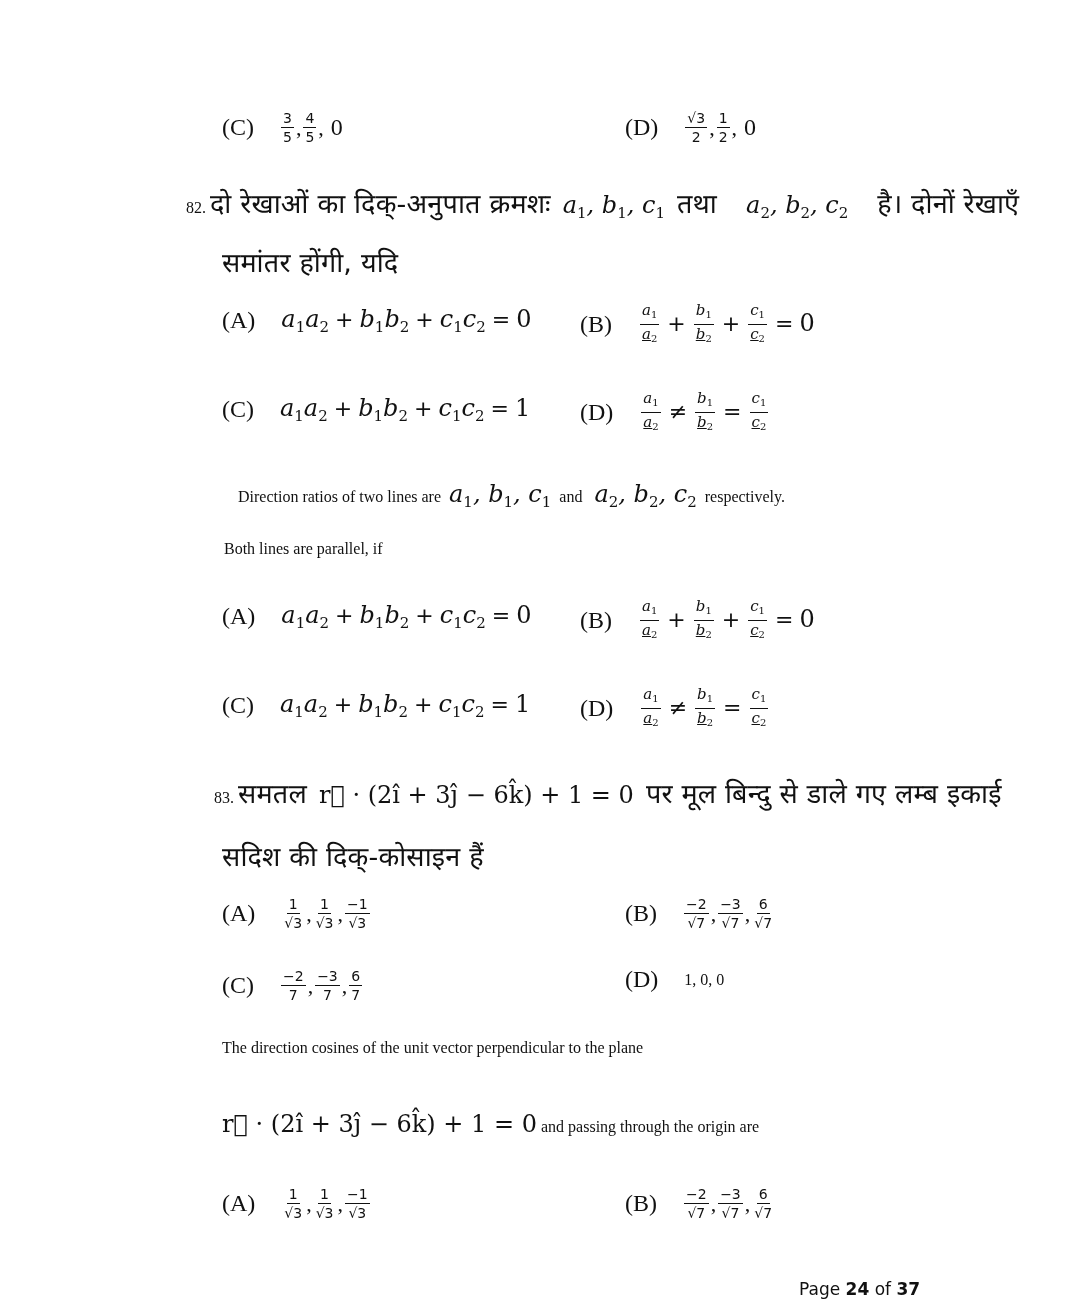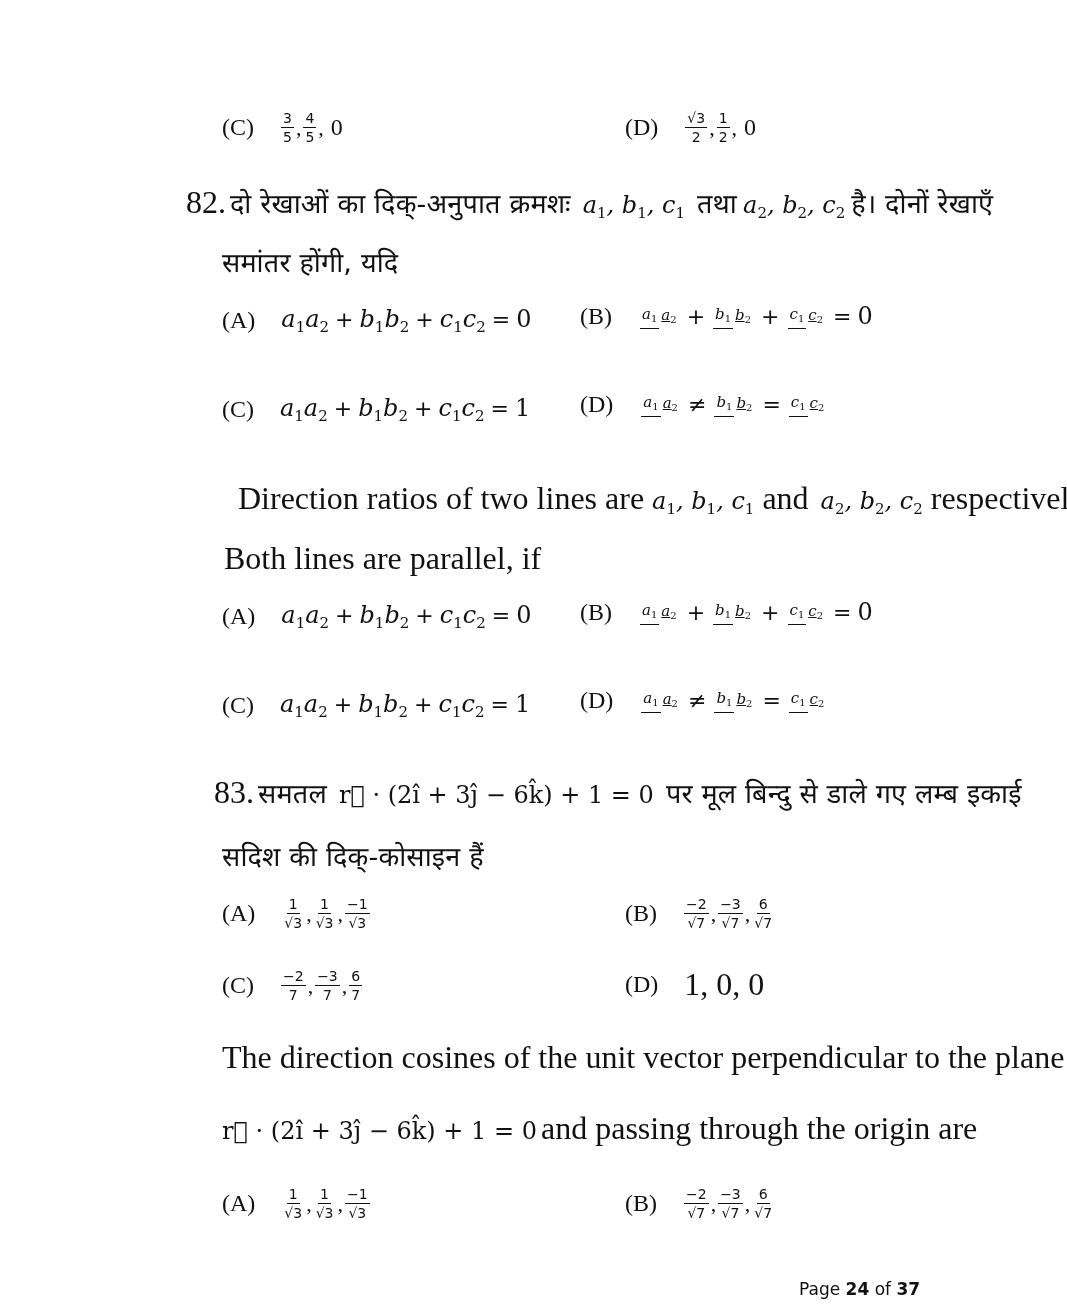--- a/index.html
+++ b/index.html
@@ -2,31 +2,31 @@
 <html><head>
   <meta charset="utf-8">
   <style>
     html, body { margin: 0; padding: 0; background: #ffffff; }
     body {
       width: 1067px; height: 1305px; position: relative; overflow: hidden;
       font-family: "Liberation Serif", "DejaVu Serif", serif;
       color: #111111;
     }
     .abs { position: absolute; }
-    .rom { font-family: "Liberation Serif", serif; font-size: 32px; }
+    .rom { font-family: "Liberation Serif", serif; font-size: 16px; }
     .hin { font-family: "DejaVu Sans", sans-serif; font-size: 27px; letter-spacing: 0.2px; }
     .math { font-family: "DejaVu Serif", serif; font-style: italic; font-size: 24px; white-space: nowrap; }
     .math .up { font-style: normal; }
     .math sub { font-size: 15px; vertical-align: -5px; font-style: normal; }
     .label { font-family: "Liberation Serif", serif; font-size: 24px; }
     .opt { display: flex; align-items: center; gap: 26px; white-space: nowrap; }
     .frac { display: inline-flex; flex-direction: column; align-items: center; vertical-align: middle; margin: 0 1px; font-family: "DejaVu Sans", sans-serif; font-style: normal; font-size: 14px; line-height: 16px; }
     .frac .num { border-bottom: 1.4px solid #111; padding: 0 2px 1px; }
     .frac .den { padding: 1px 2px 0; }
-    .fracm { display: inline-flex; flex-direction: row; align-items: flex-start; vertical-align: middle; margin: 0 2px; font-family: "DejaVu Serif", serif; font-style: italic; font-size: 15px; line-height: 17px; }
+    .fracm { display: inline-flex; flex-direction: column; align-items: flex-start; vertical-align: middle; margin: 0 2px; font-family: "DejaVu Serif", serif; font-style: italic; font-size: 15px; line-height: 17px; }
     .fracm .num { border-bottom: 1.2px solid #111; padding: 0 2px 1px; }
     .fracm .den { padding: 1px 2px 0; text-decoration: underline; }
     .fracm sub, .frac sub { font-size: 10px; vertical-align: -3px; font-style: normal; }
     .seq { display: inline-flex; align-items: center; font-size: 24px; font-family: "Liberation Serif", serif; }
     .sep { font-size: 22px; margin: 0 1px; align-self: center; }
     .op { font-style: normal; margin: 0 6px; font-family: "DejaVu Sans", sans-serif; font-size: 22px; }
     .footer { font-family: "DejaVu Sans", sans-serif; font-size: 17px; }
     .footer b { font-weight: bold; }
   </style>
 </head>
@@ -55,21 +55,21 @@
         <span class="den">2</span>
       </span><span class="sep">,</span>&nbsp;<span>0</span>
   </span>
 </div>
 
 <div class="abs" style="left:186px; top:184px; white-space:nowrap;">
   <span class="rom">82.</span>
   <span class="hin">दो रेखाओं का दिक्-अनुपात क्रमशः</span>
   <span class="math" style="margin:4px 8px;">a<sub>1</sub>, b<sub>1</sub>, c<sub>1</sub></span>
   <span class="hin">तथा</span>
-  <span class="math" style="margin:0 2px;">a<sub>2</sub>, b<sub>2</sub>, c<sub>2</sub></span>
+  <span class="math" style="margin:0 25px;">a<sub>2</sub>, b<sub>2</sub>, c<sub>2</sub></span>
   <span class="hin">है। दोनों रेखाएँ</span>
 </div>
 <div class="abs hin" style="left:222px; top:243px;">समांतर होंगी, यदि</div>
 
 <div class="abs opt" style="left:222px; top:305px;">
   <span class="label">(A)</span>
   <span class="math">a<sub>1</sub>a<sub>2</sub><span class="op">+</span>b<sub>1</sub>b<sub>2</sub><span class="op">+</span>c<sub>1</sub>c<sub>2</sub><span class="op">=</span><span class="up">0</span></span>
 </div>
 <div class="abs opt" style="left:580px; top:302px;">
   <span class="label">(B)</span>

